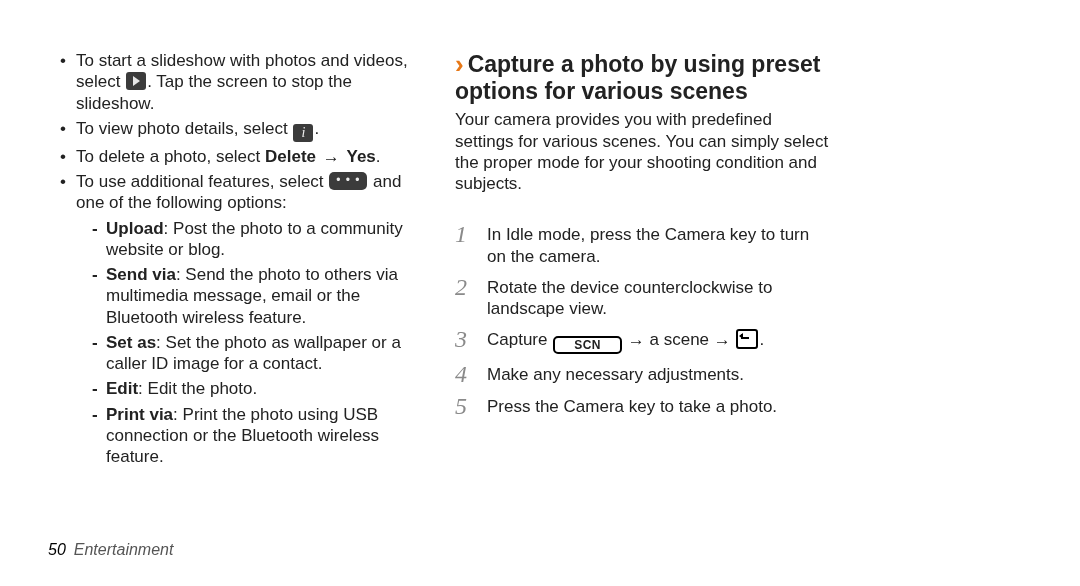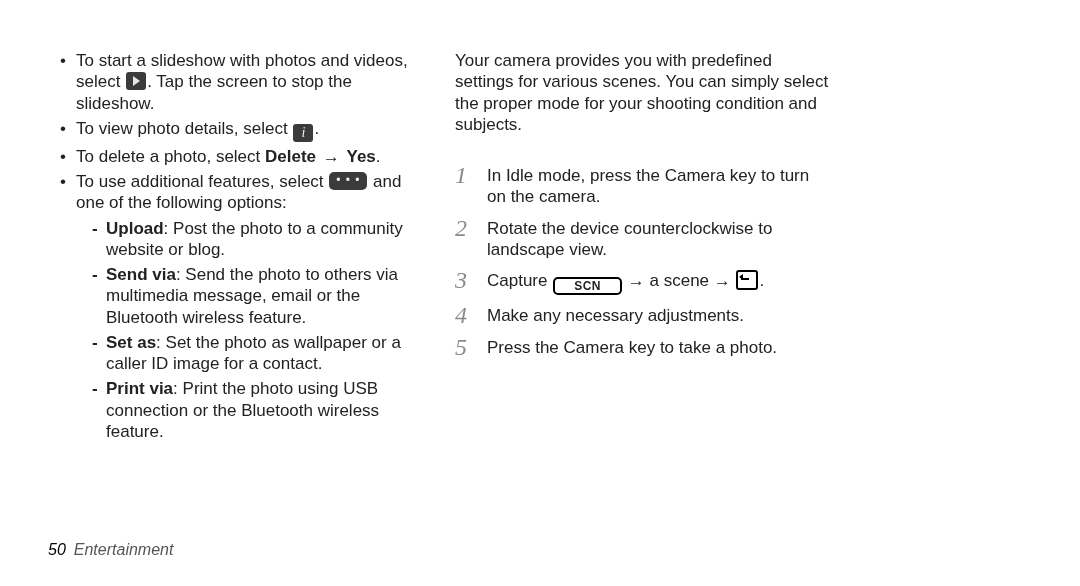--- a/index.html
+++ b/index.html
@@ -230,28 +230,32 @@
         </li>
 
         <li>
           <span>To use additional features, select </span>
           <span class="ico dots"></span><span> and one of the following options:</span>
 
           <ul class="dashes">
             <li><span class="b">Upload</span><span>: Post the photo to a community website or blog.</span></li>
             <li><span class="b">Send via</span><span>: Send the photo to others via multimedia message, email or the Bluetooth wireless feature.</span></li>
             <li><span class="b">Set as</span><span>: Set the photo as wallpaper or a caller ID image for a contact.</span></li>
+            <li><span class="b">Edit</span><span>: Edit the photo.</span></li>
             <li><span class="b">Print via</span><span>: Print the photo using USB connection or the Bluetooth wireless feature.</span></li>
           </ul>
         </li>
 
       </ul>
     </div>
 
     <div class="col">
+      <h2>
+        <span class="hchevron">›</span><span>Capture a photo by using preset options for various scenes</span>
+      </h2>
       <div>Your camera provides you with predefined settings for various scenes. You can simply select the proper mode for your shooting condition and subjects.</div>
       <div style="height:10px"></div>
 
       <div class="steps stepsrow-1">
         <div class="step">
           <div class="num">1</div>
           <div class="txt">In Idle mode, press the Camera key to turn on the camera.</div>
         </div>
         <div class="step">
           <div class="num">2</div>

